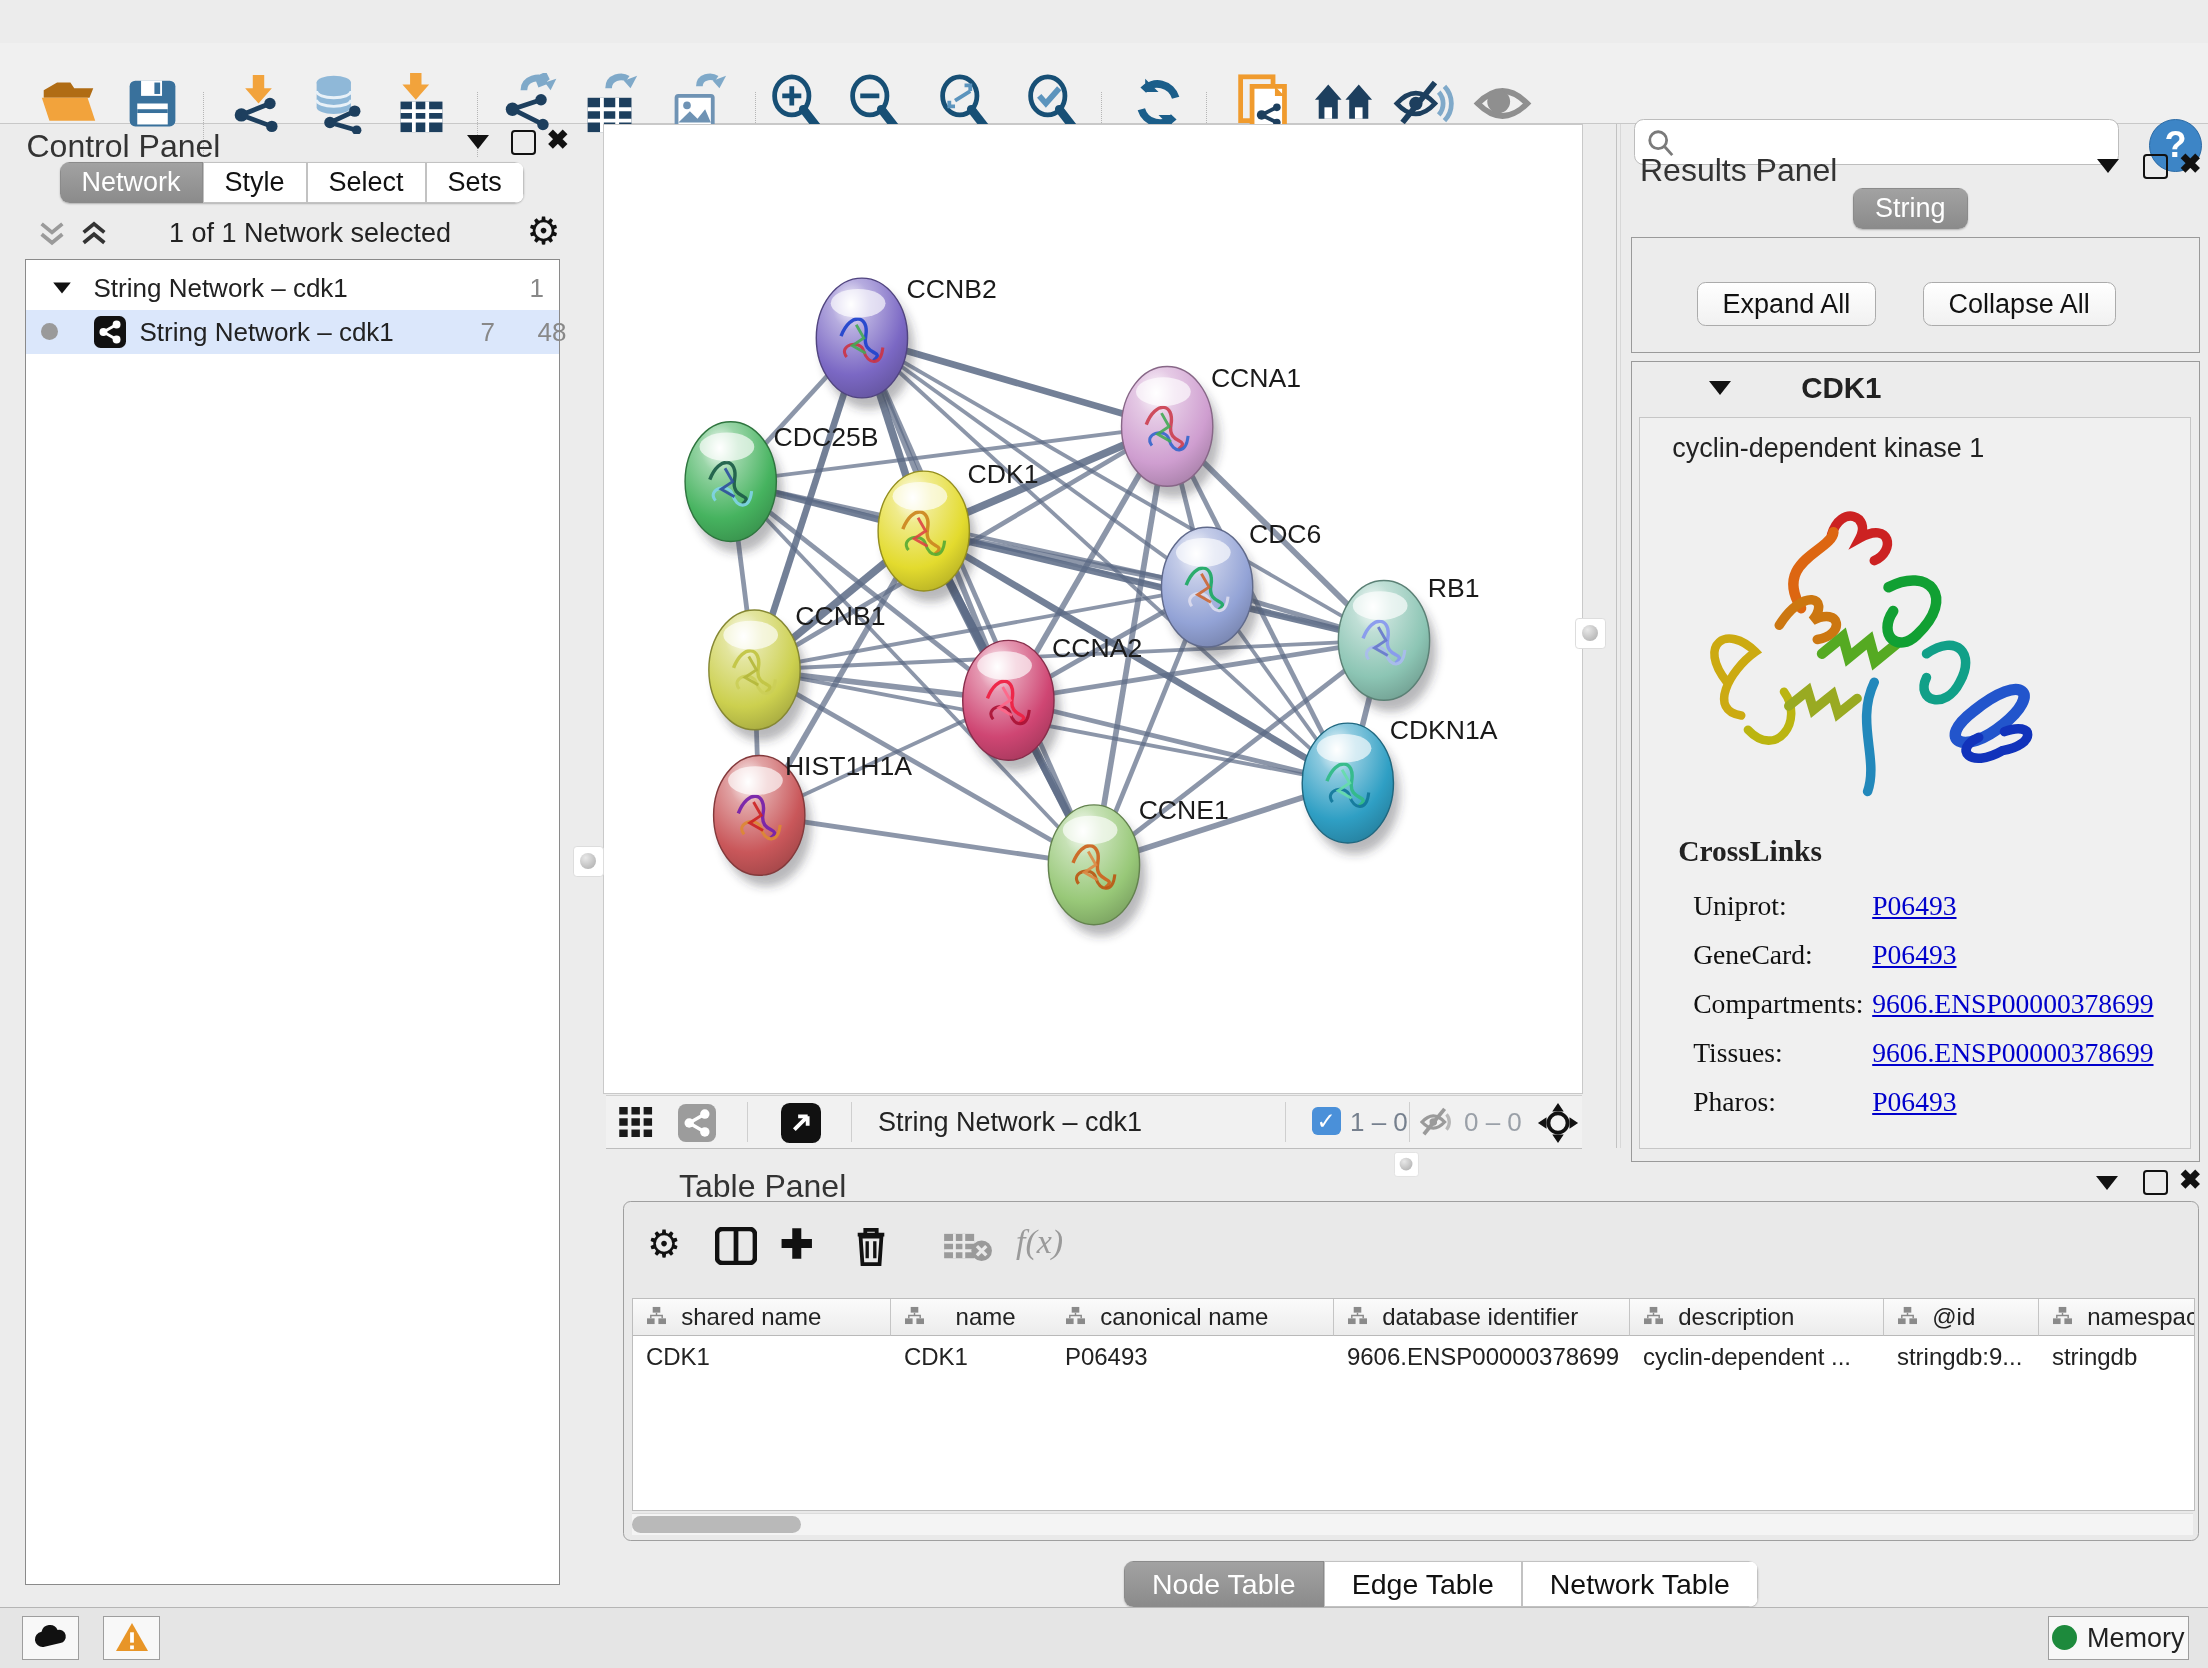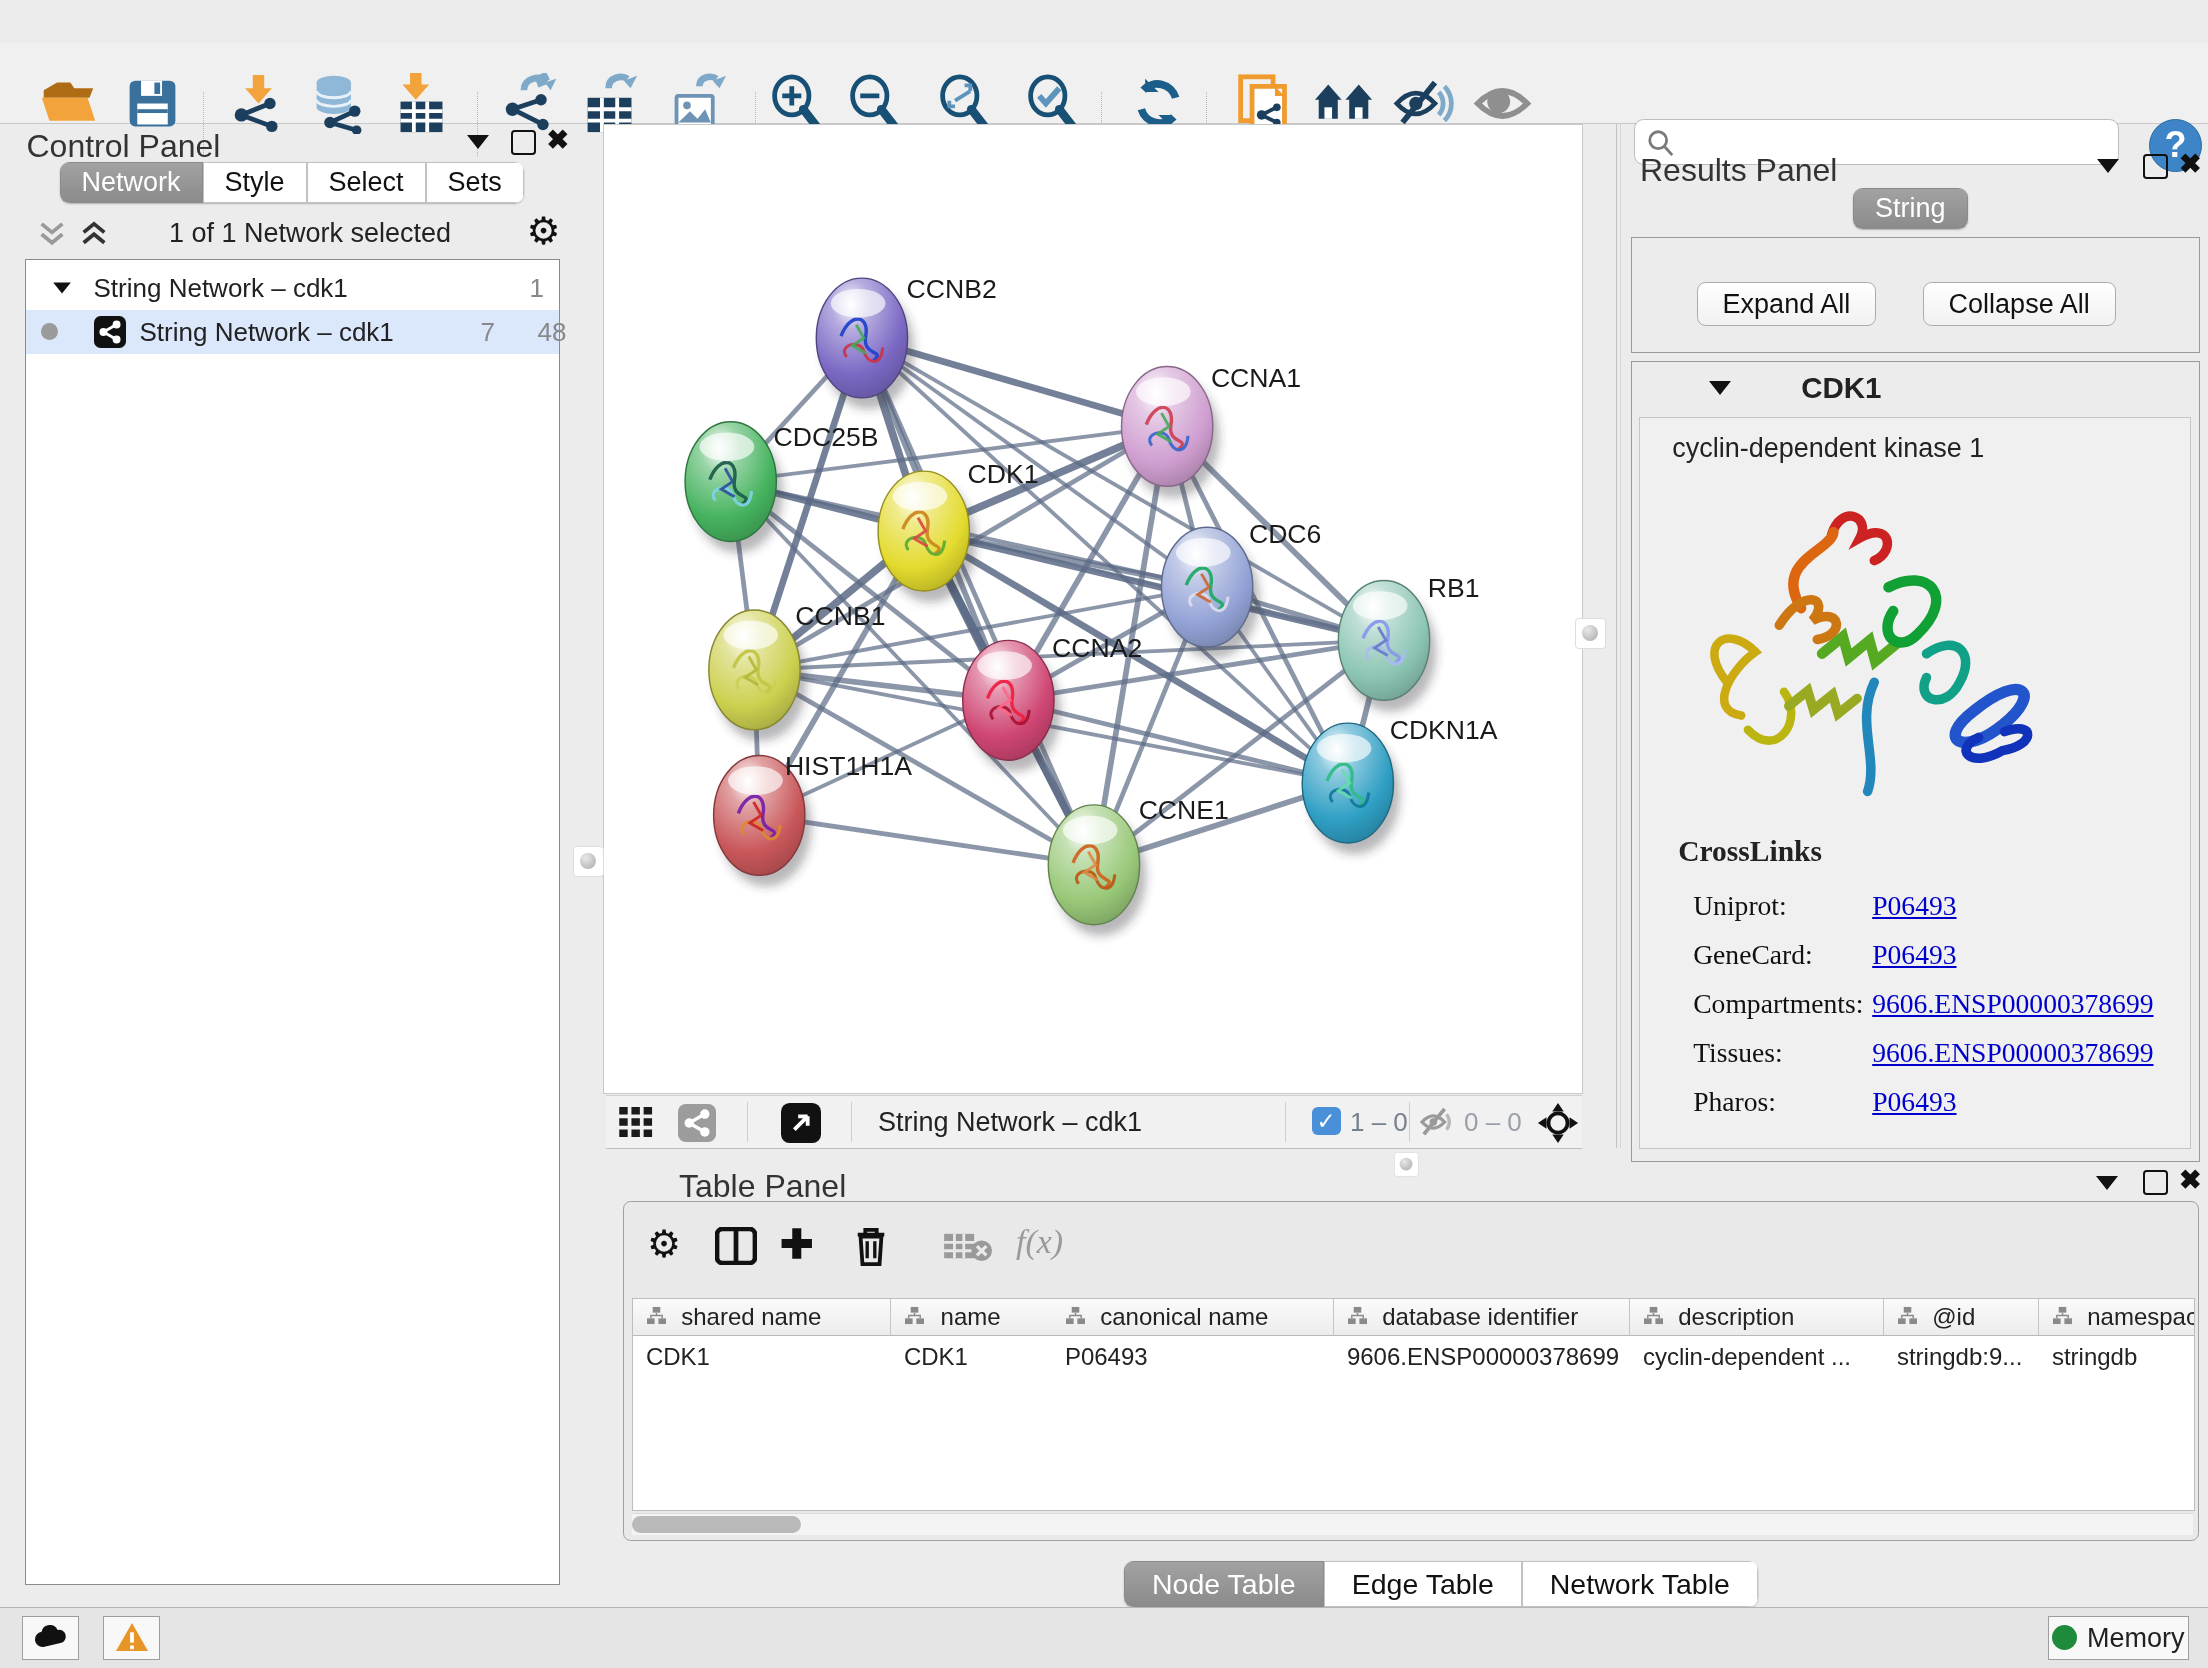--- a/index.html
+++ b/index.html
@@ -659,21 +659,21 @@
                 <rect x="7" y="1" width="8" height="6" fill="#8a8a8a"></rect>
                 <rect x="1" y="13" width="8" height="6" fill="#8a8a8a"></rect>
                 <rect x="13" y="13" width="8" height="6" fill="#8a8a8a"></rect>
                 <path d="M11 7 v3 M11 10 h-6 v3 M11 10 h6 v3" stroke="#8a8a8a" fill="none" stroke-width="1.5"></path>
               </svg><span style="margin-left: 7.6px;"> shared name</span></div>
             <div class="th-cell" style="left: 258px; width: 161px;">&nbsp;&nbsp;<svg width="21" height="19" viewBox="0 0 22 20">
                 <rect x="7" y="1" width="8" height="6" fill="#8a8a8a"></rect>
                 <rect x="1" y="13" width="8" height="6" fill="#8a8a8a"></rect>
                 <rect x="13" y="13" width="8" height="6" fill="#8a8a8a"></rect>
                 <path d="M11 7 v3 M11 10 h-6 v3 M11 10 h6 v3" stroke="#8a8a8a" fill="none" stroke-width="1.5"></path>
-              </svg><span style="margin-left: 9px;"> name</span></div>
+              </svg><span style="margin-left: 24px;"> name</span></div>
             <div class="th-cell" style="left: 419px; width: 281px;">&nbsp;&nbsp;<svg width="21" height="19" viewBox="0 0 22 20">
                 <rect x="7" y="1" width="8" height="6" fill="#8a8a8a"></rect>
                 <rect x="1" y="13" width="8" height="6" fill="#8a8a8a"></rect>
                 <rect x="13" y="13" width="8" height="6" fill="#8a8a8a"></rect>
                 <path d="M11 7 v3 M11 10 h-6 v3 M11 10 h6 v3" stroke="#8a8a8a" fill="none" stroke-width="1.5"></path>
               </svg><span style="margin-left: 7.6px;"> canonical name</span></div>
             <div class="th-cell" style="left: 701px; width: 295px;">&nbsp;&nbsp;<svg width="21" height="19" viewBox="0 0 22 20">
                 <rect x="7" y="1" width="8" height="6" fill="#8a8a8a"></rect>
                 <rect x="1" y="13" width="8" height="6" fill="#8a8a8a"></rect>
                 <rect x="13" y="13" width="8" height="6" fill="#8a8a8a"></rect>

